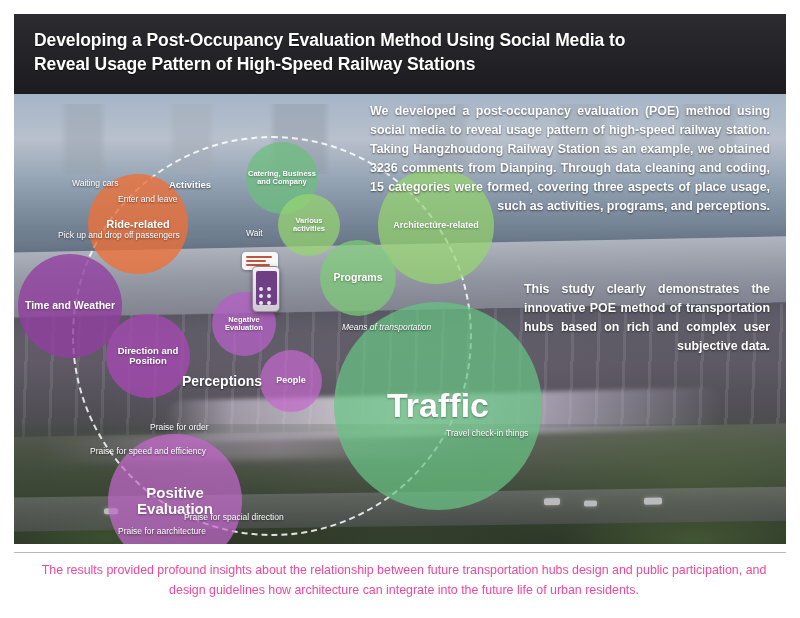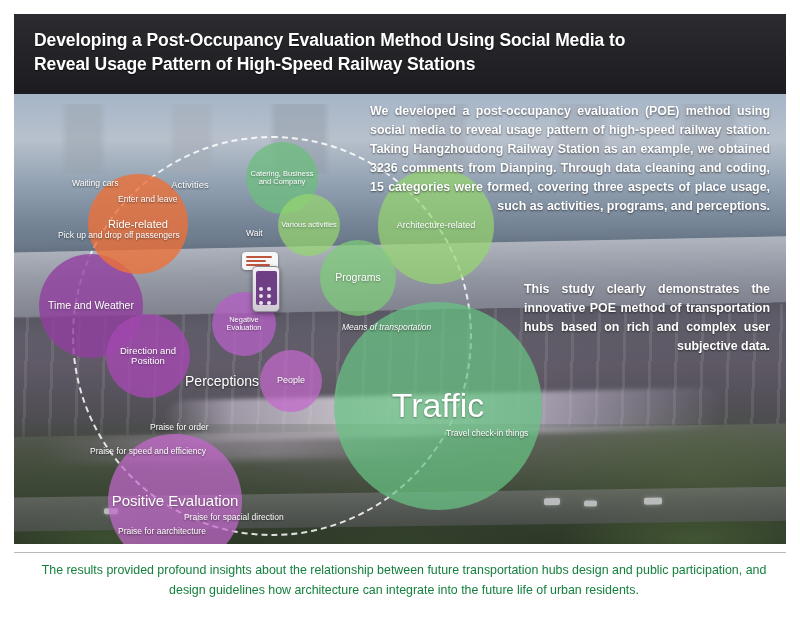--- a/index.html
+++ b/index.html
@@ -182,34 +182,34 @@
   }
   
   .bubble {
     position: absolute;
     border-radius: 50%;
     display: flex;
     align-items: center;
     justify-content: center;
     text-align: center;
     color: #ffffff;
-    font-weight: normal;
+    font-weight: bold;
     line-height: 1.1;
     box-sizing: border-box;
     z-index: 5;
     text-shadow: 0 1px 2px rgba(0,0,0,0.35);
     padding: 2px;
   }
   .bub-traffic   { background: rgba(104, 196, 132, 0.72); }
   .bub-green-lt  { background: rgba(150, 214, 112, 0.72); }
   .bub-green-md  { background: rgba(126, 205, 120, 0.72); }
   .bub-green-dk  { background: rgba(108, 190, 126, 0.75); }
   .bub-orange    { background: rgba(236, 112, 58, 0.80); }
   .bub-orange-sm { background: rgba(238, 126, 72, 0.80); }
-  .bub-purple    { background: rgba(146, 62, 160, 0.80); margin-left: 21px; }
+  .bub-purple    { background: rgba(146, 62, 160, 0.80); }
   .bub-purple-md { background: rgba(162, 72, 176, 0.80); }
   .bub-purple-lt { background: rgba(180, 96, 196, 0.78); }
   .bub-magenta   { background: rgba(196, 104, 204, 0.72); }
   
   .plabel {
     position: absolute;
     color: #ffffff;
     font-size: 8.5px;
     z-index: 5;
     text-shadow: 0 1px 2px rgba(0,0,0,0.55);
@@ -293,21 +293,21 @@
     z-index: 6;
   }
   #footer .rule {
     position: absolute;
     left: 0; top: 0; width: 100%; height: 1px;
     background: #b9b9bd;
   }
   #footer .text {
     position: absolute;
     left: 16px; top: 8px; width: 748px;
-    color: #15803d;
+    color: #ec4899;
     font-size: 12.4px;
     line-height: 20px;
     text-align: center;
   }
   
   #edge {
     position: absolute;
     left: 0; top: 0; width: 14px; height: 618px;
     background: #ffffff;
     z-index: 8;

